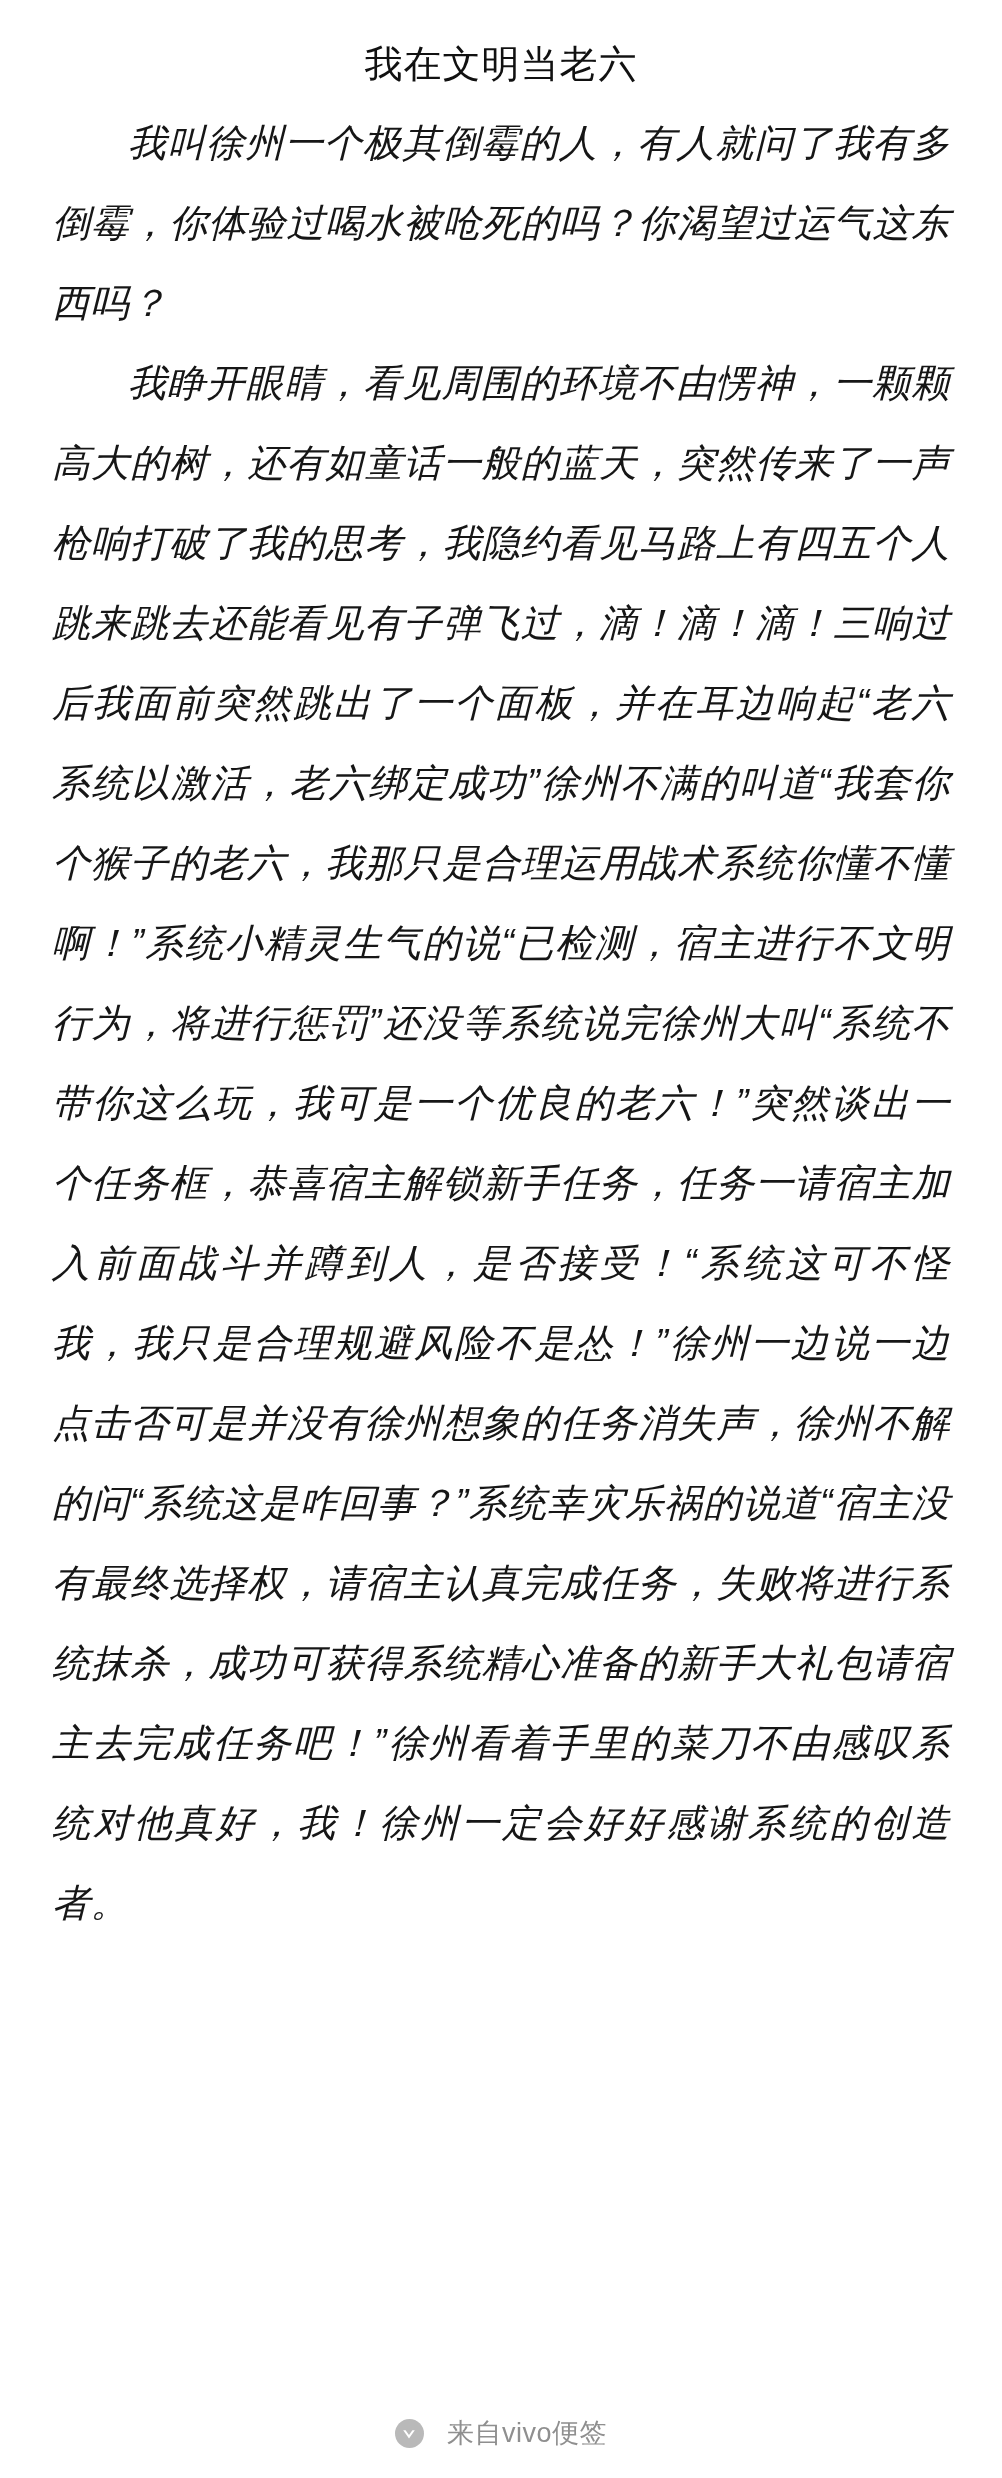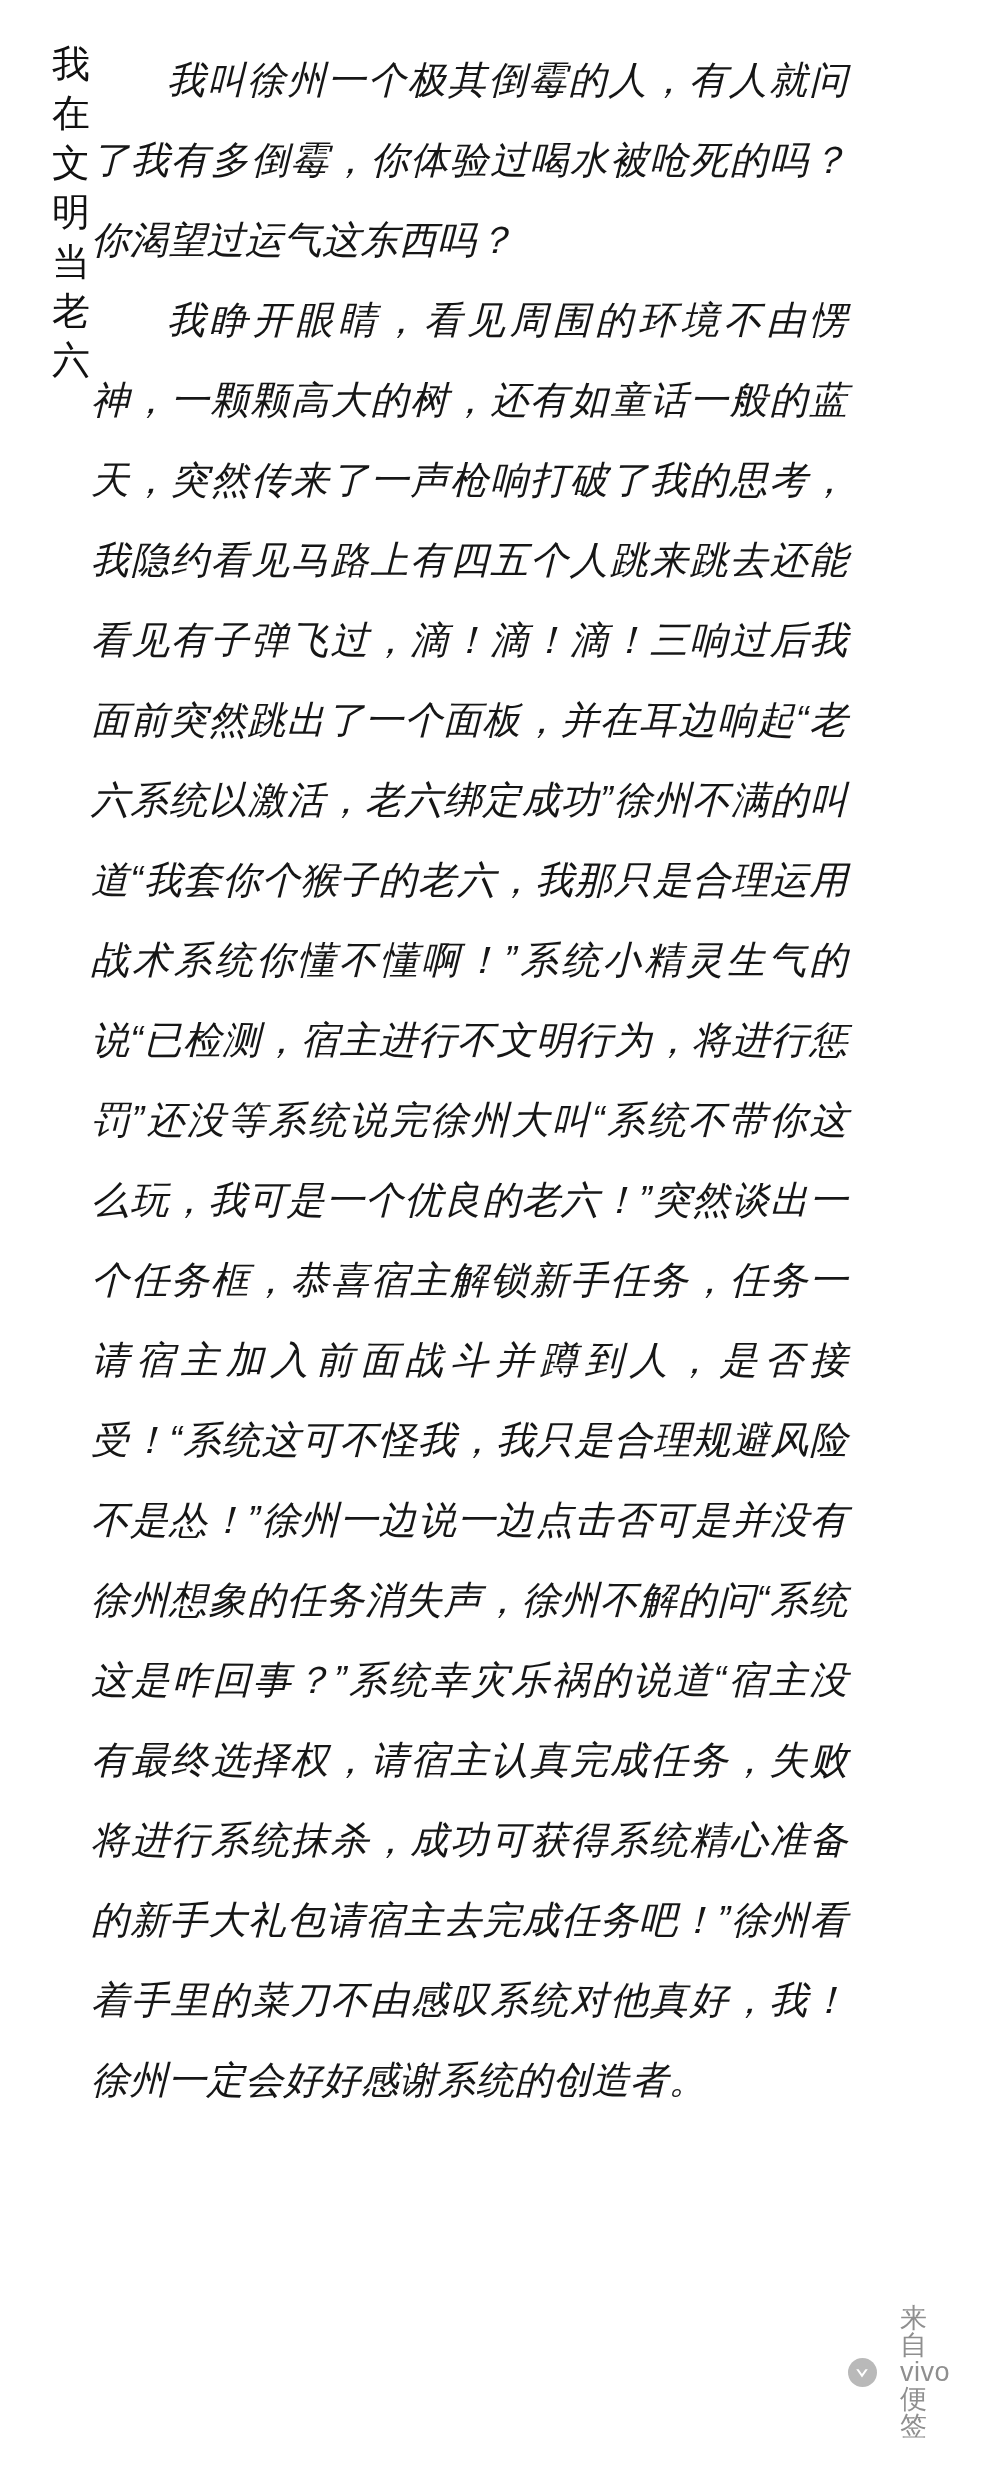--- a/index.html
+++ b/index.html
@@ -15,21 +15,21 @@
     -webkit-font-smoothing: antialiased;
   }
   .page {
     width: 1002px;
     min-height: 2478px;
     box-sizing: border-box;
     padding: 40px 52px 0 52px;
     background: #ffffff;
     position: relative;
     display: flex;
-    flex-direction: row;
+    flex-direction: column;
   }
   .doc-title {
     text-align: center;
     font-size: 38px;
     line-height: 1.3;
     font-weight: 400;
     letter-spacing: 1px;
     margin: 0 0 14px 0;
     color: #111111;
   }
@@ -42,24 +42,24 @@
     text-justify: inter-ideograph;
     font-style: italic;
   }
   .para {
     margin: 0;
     text-indent: 2em;
     white-space: normal;
   }
   .footer {
     margin-top: auto;
-    padding: 56px 0 38px 0;
+    padding: 56px 0 30px 0;
     display: flex;
     align-items: center;
-    justify-content: space-between;
+    justify-content: center;
     gap: 23px;
     color: #8e8e8e;
     font-size: 27px;
   }
   .vivo-badge {
     width: 29px;
     height: 29px;
     border-radius: 50%;
     background: #b9b9b9;
     display: inline-flex;

